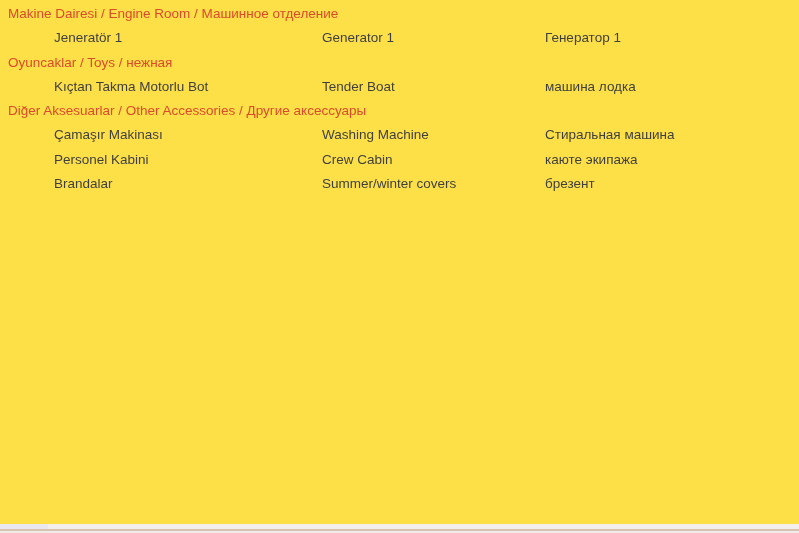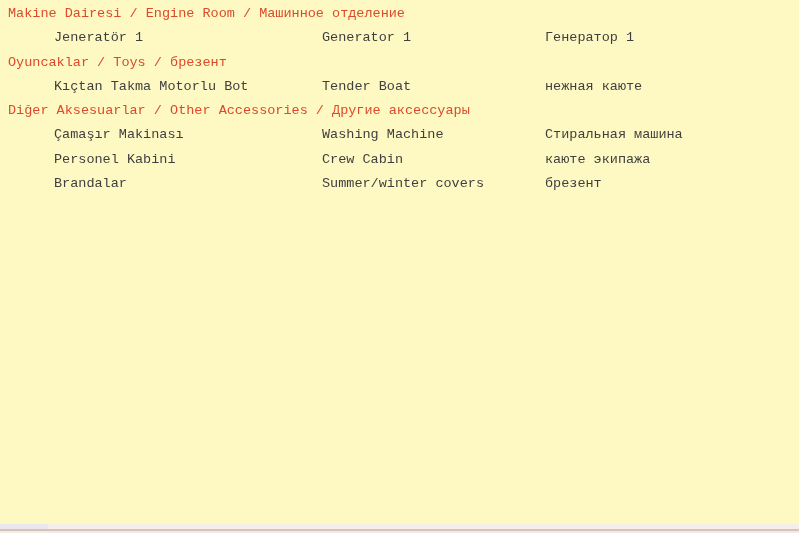--- a/index.html
+++ b/index.html
@@ -4,23 +4,23 @@
 <style>
   html, body {
     margin: 0;
     padding: 0;
     background: #eeeeee;
   }
   .page {
     position: relative;
     width: 799px;
     height: 533px;
-    background: #fef9c3;
+    background: #fde047;
     overflow: hidden;
-    font-family: Liberation Mono, monospace;
+    font-family: Liberation Sans, sans-serif;
     font-size: 13.5px;
     color: #3f3f3f;
   }
   .list {
     position: absolute;
     top: 1px;
     left: 0;
     right: 0;
   }
   .row {
@@ -82,26 +82,26 @@
     <div class="row header-row">
       <span>Makine Dairesi / Engine Room / Машинное отделение</span>
     </div>
     <div class="row item-row">
       <span class="c1">Jeneratör 1</span>
       <span class="c2">Generator 1</span>
       <span class="c3">Генератор 1</span>
     </div>
 
     <div class="row header-row">
-      <span>Oyuncaklar / Toys / брезент</span>
+      <span>Oyuncaklar / Toys / нежная</span>
     </div>
     <div class="row item-row">
       <span class="c1">Kıçtan Takma Motorlu Bot</span>
       <span class="c2">Tender Boat</span>
-      <span class="c3">нежная каюте</span>
+      <span class="c3">машина лодка</span>
     </div>
 
     <div class="row header-row">
       <span>Diğer Aksesuarlar / Other Accessories / Другие аксессуары</span>
     </div>
     <div class="row item-row">
       <span class="c1">Çamaşır Makinası</span>
       <span class="c2">Washing Machine</span>
       <span class="c3">Стиральная машина</span>
     </div>

